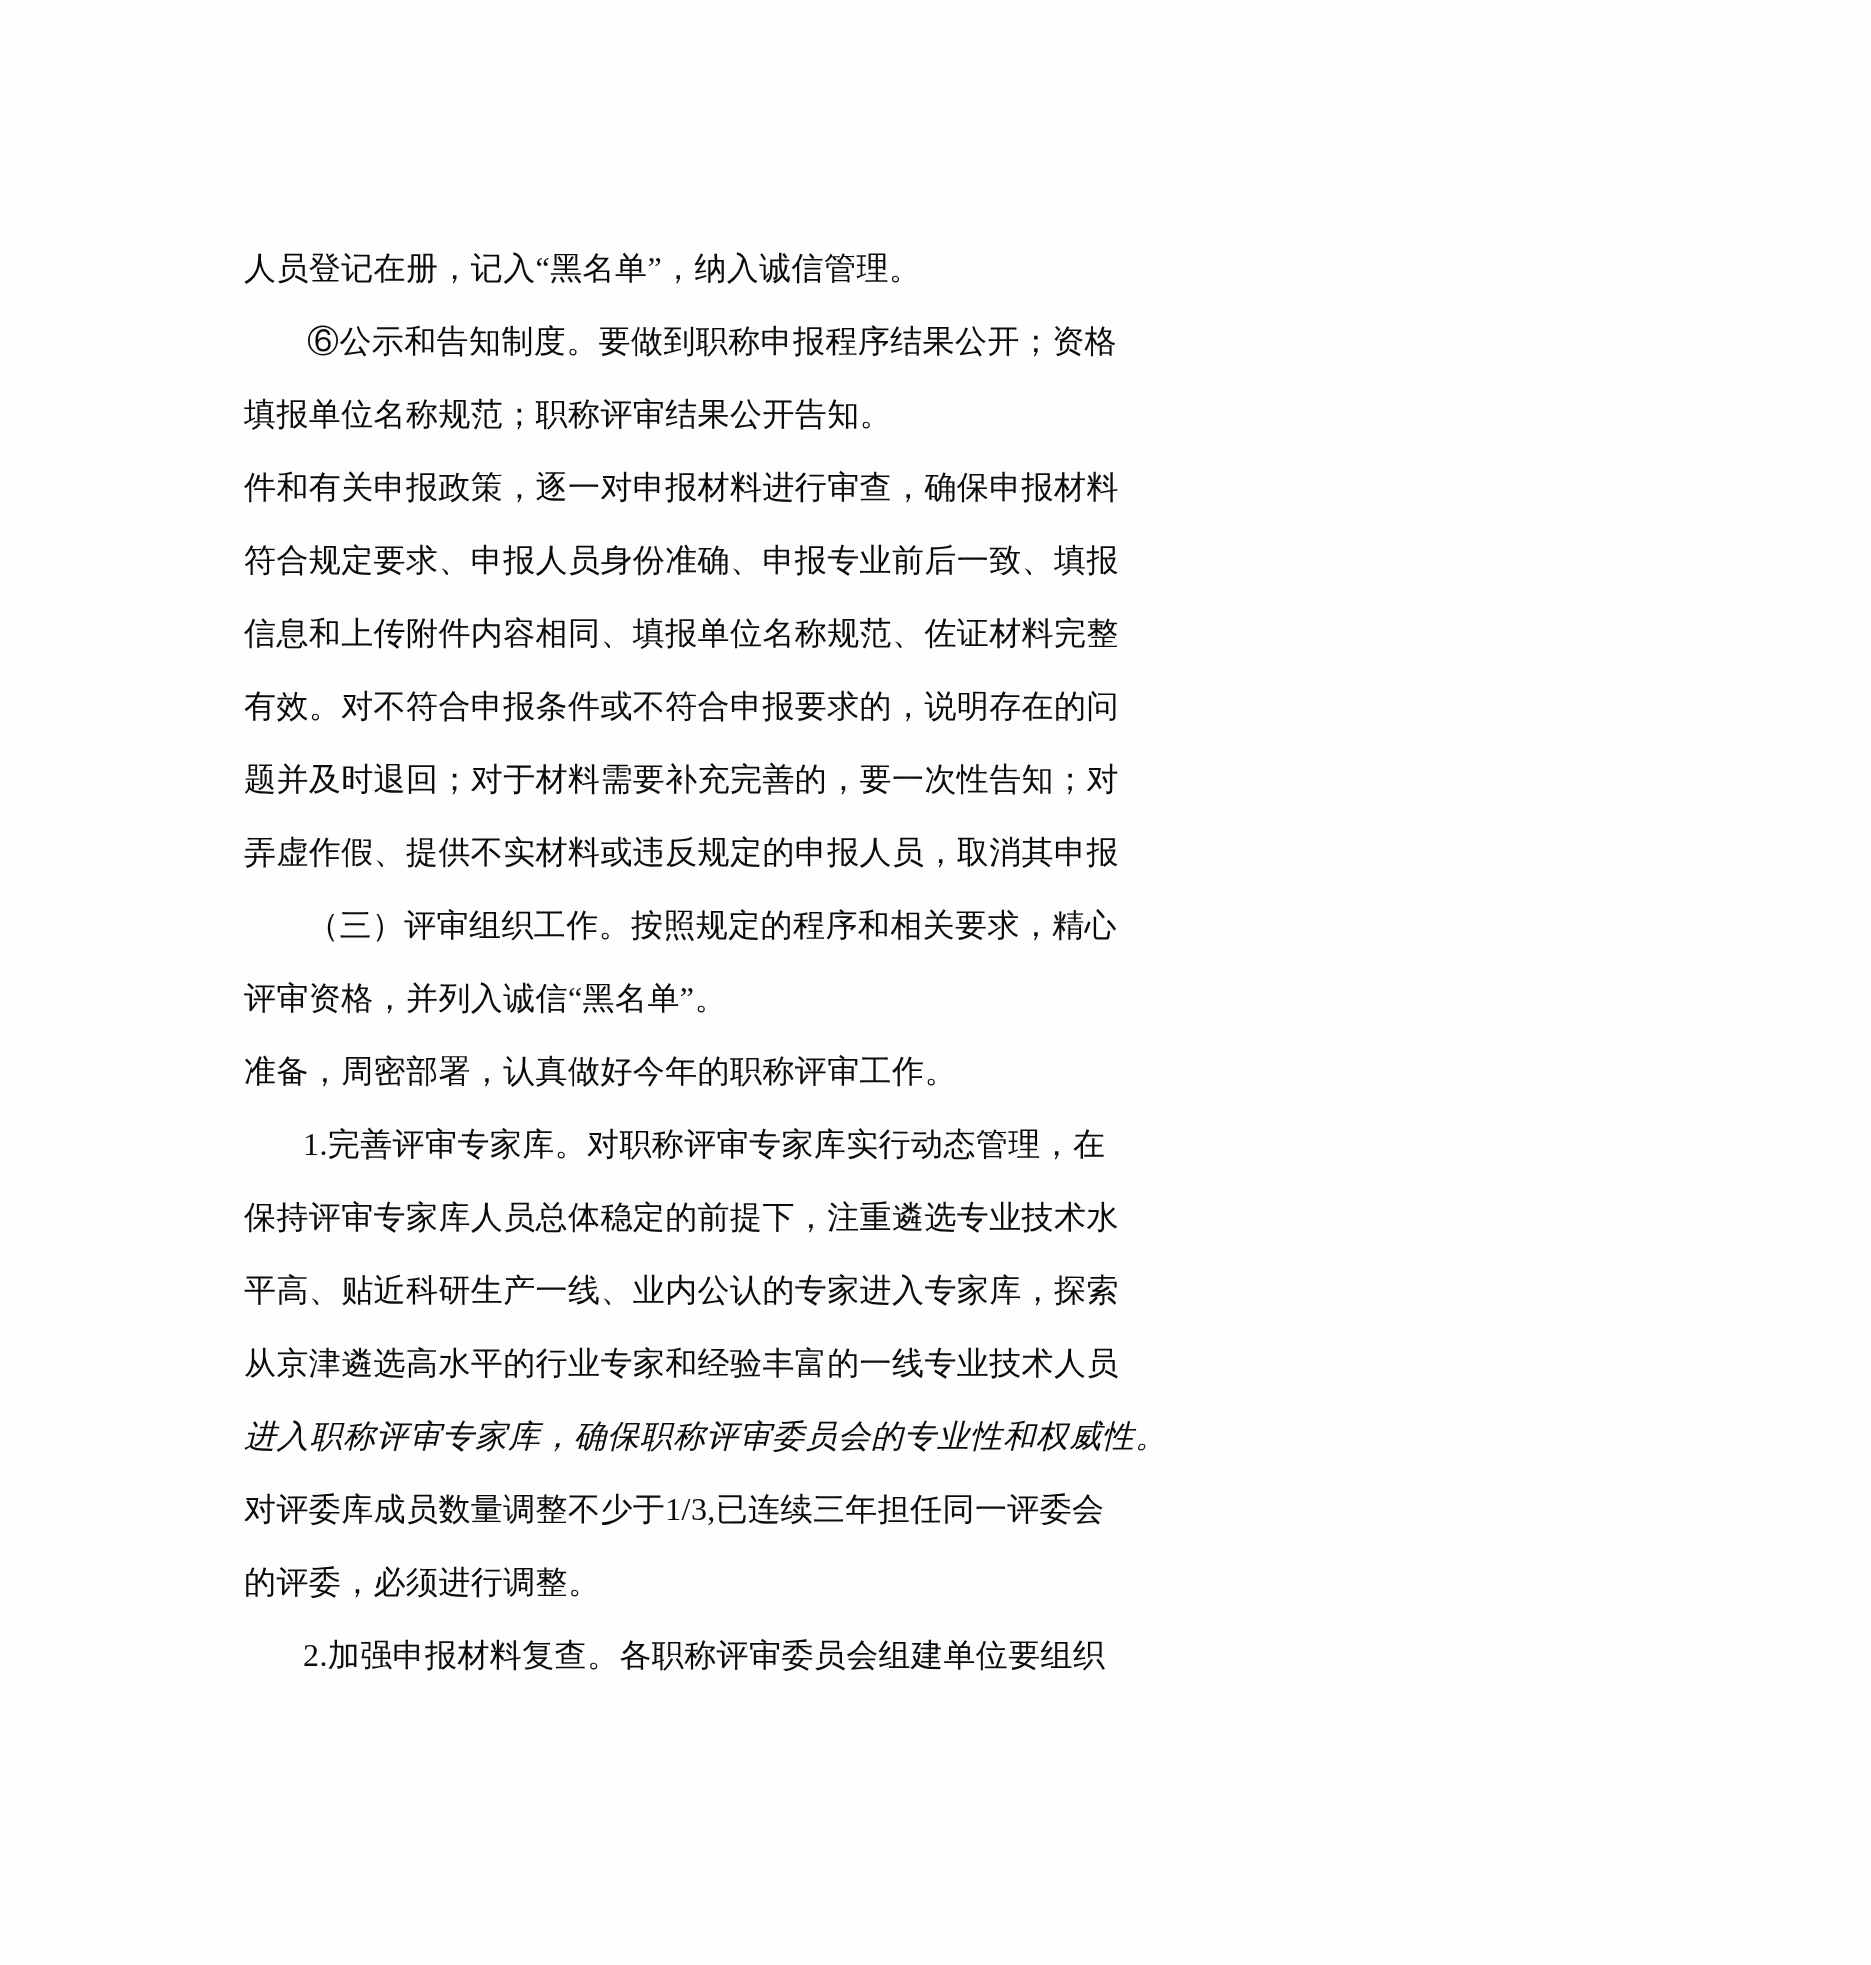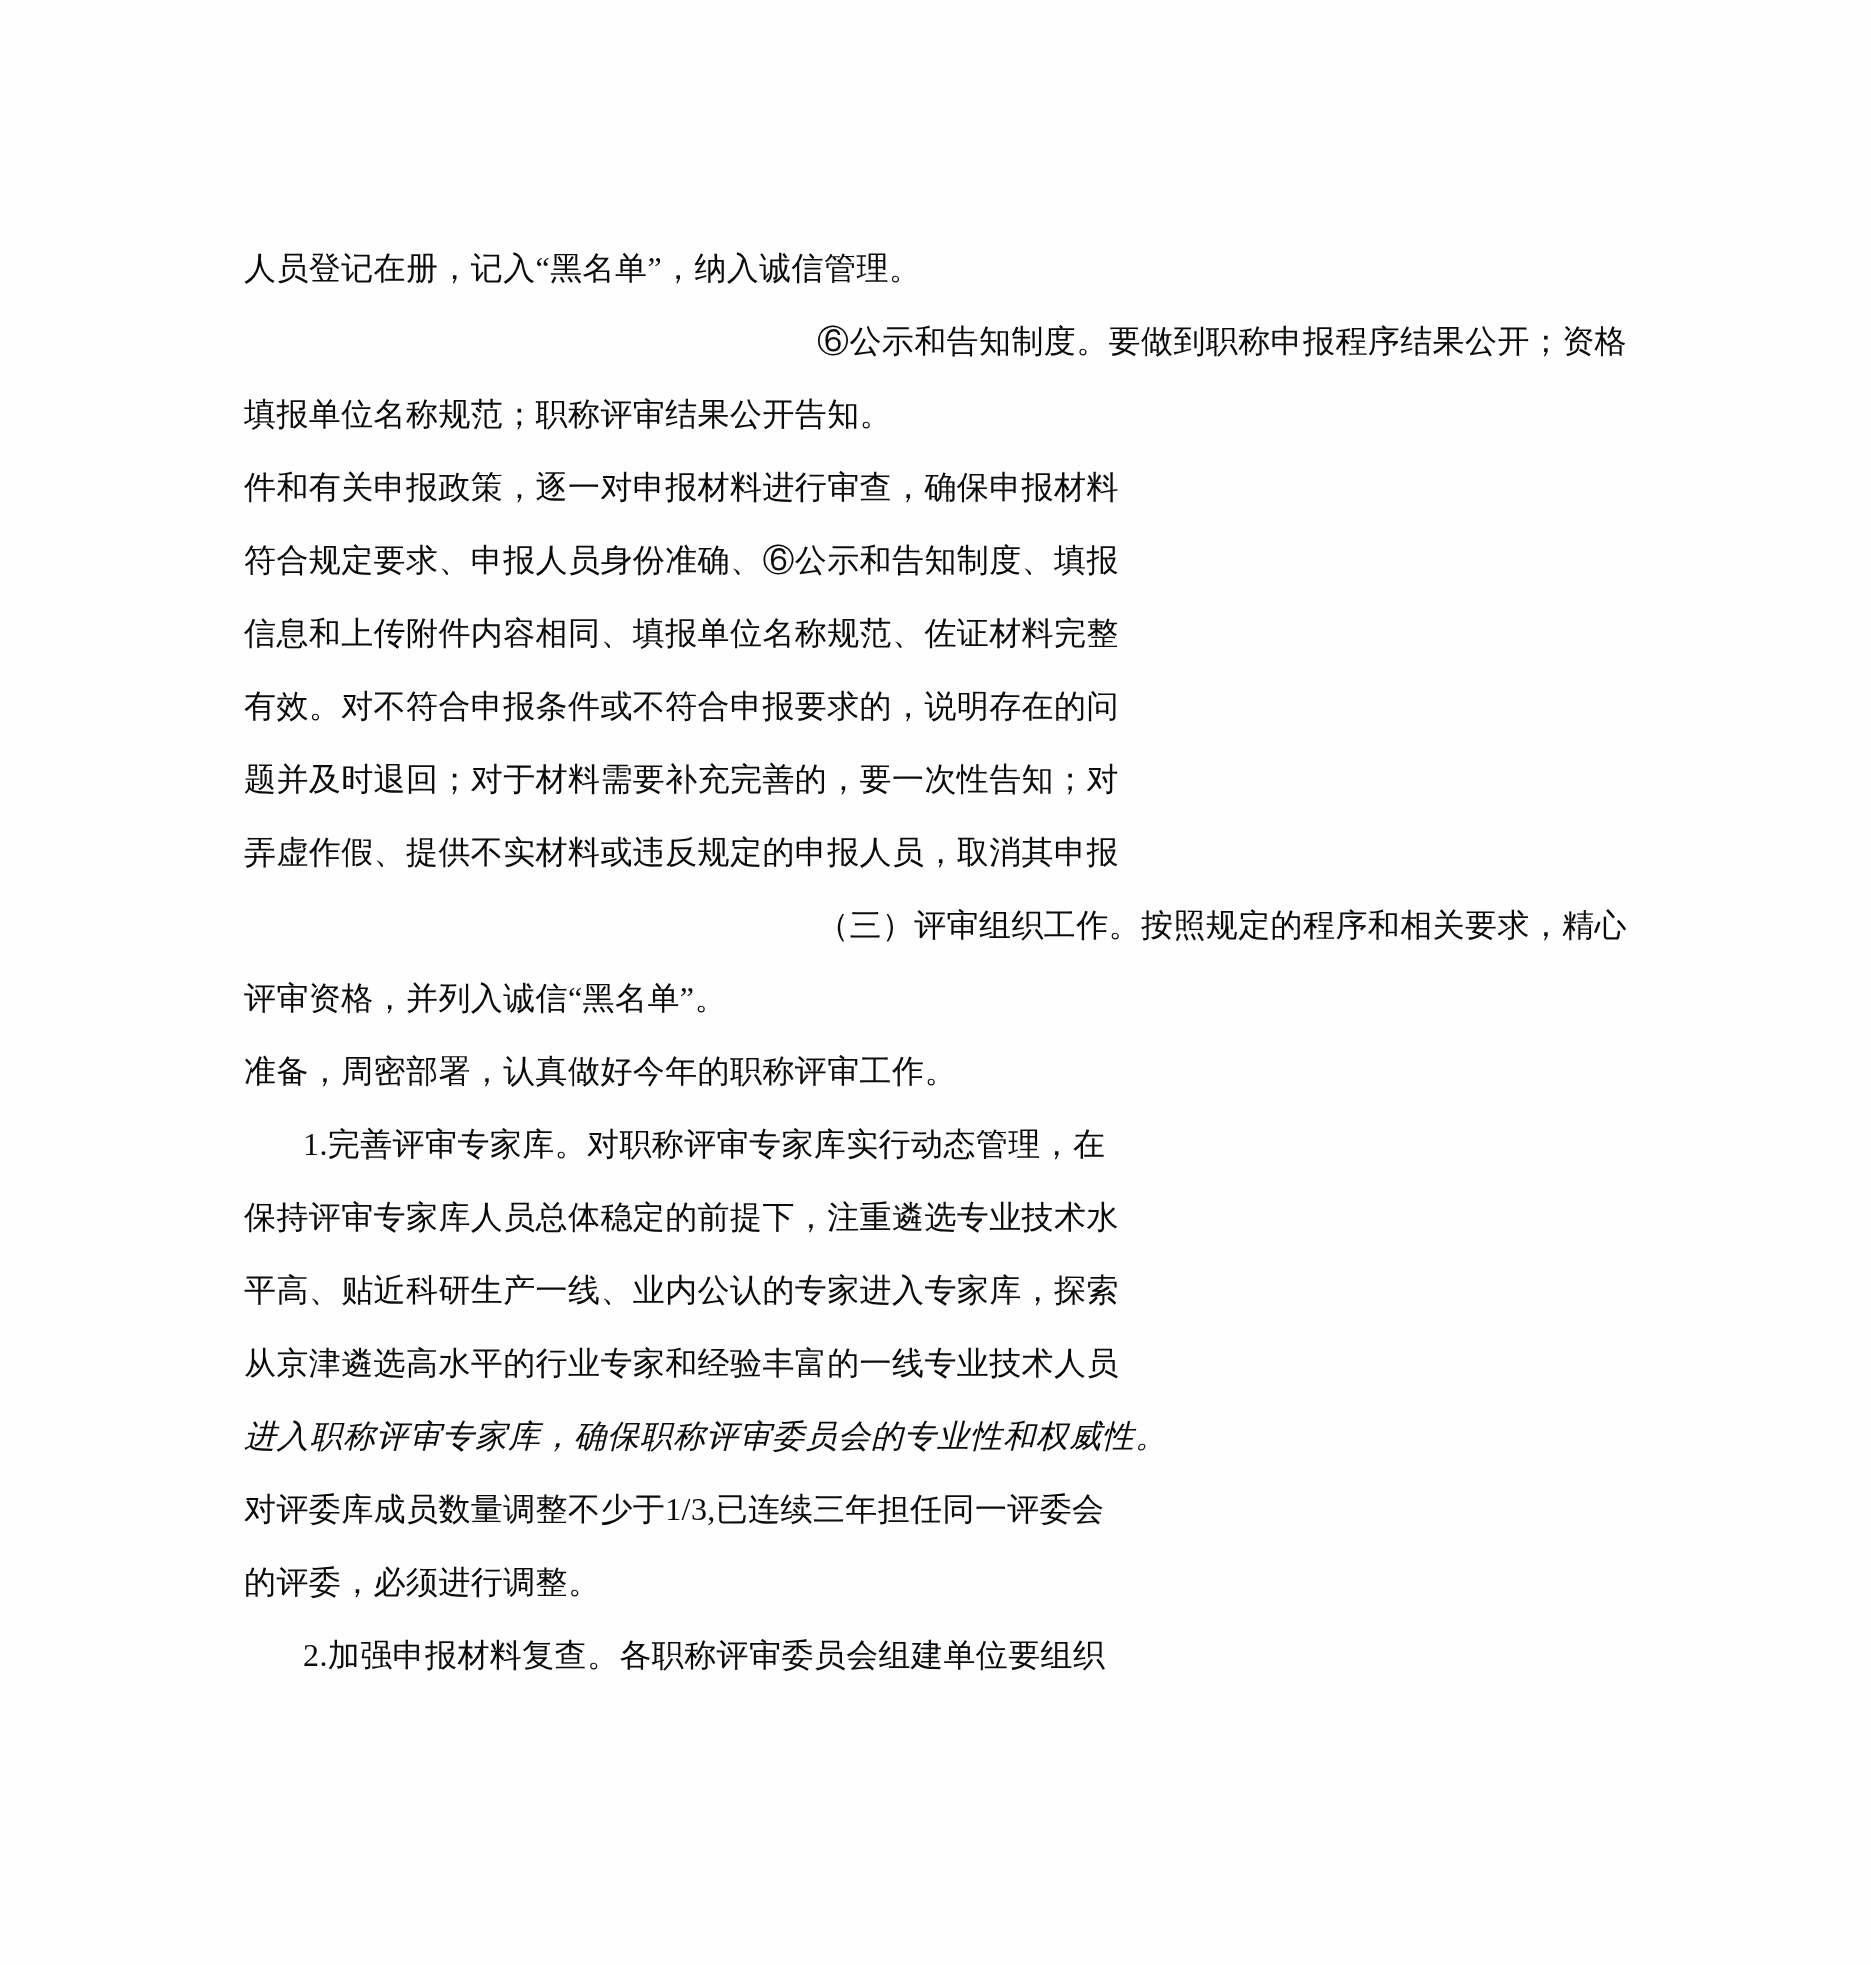--- a/index.html
+++ b/index.html
@@ -44,21 +44,20 @@
     color: #0b0b0b;
     letter-spacing: 0.4px;
     white-space: pre;
     font-weight: 400;
     text-rendering: optimizeLegibility;
   }
 
   
   .doc-line.indent {
     text-indent: 63px;
-    text-align: right;
   }
 
   .doc-line.indent-num {
     text-indent: 59px;
   }
 
   
   .doc-line.justify-wide {
     letter-spacing: 1px;
     font-style: italic;
@@ -68,21 +67,21 @@
 <body>
 
 <div class="page-wrap">
   <div class="page-sheet">
 
     <div class="doc-body">
       <div class="doc-line">人员登记在册，记入“黑名单”，纳入诚信管理。</div>
       <div class="doc-line indent">⑥公示和告知制度。要做到职称申报程序结果公开；资格</div>
       <div class="doc-line">填报单位名称规范；职称评审结果公开告知。</div>
       <div class="doc-line">件和有关申报政策，逐一对申报材料进行审查，确保申报材料</div>
-      <div class="doc-line">符合规定要求、申报人员身份准确、⑥公示和告知制度、填报</div>
+      <div class="doc-line">符合规定要求、申报人员身份准确、申报专业前后一致、填报</div>
       <div class="doc-line">信息和上传附件内容相同、填报单位名称规范、佐证材料完整</div>
       <div class="doc-line">有效。对不符合申报条件或不符合申报要求的，说明存在的问</div>
       <div class="doc-line">题并及时退回；对于材料需要补充完善的，要一次性告知；对</div>
       <div class="doc-line">弄虚作假、提供不实材料或违反规定的申报人员，取消其申报</div>
       <div class="doc-line indent">（三）评审组织工作。按照规定的程序和相关要求，精心</div>
       <div class="doc-line">评审资格，并列入诚信“黑名单”。</div>
       <div class="doc-line">准备，周密部署，认真做好今年的职称评审工作。</div>
       <div class="doc-line indent-num">1.完善评审专家库。对职称评审专家库实行动态管理，在</div>
       <div class="doc-line">保持评审专家库人员总体稳定的前提下，注重遴选专业技术水</div>
       <div class="doc-line">平高、贴近科研生产一线、业内公认的专家进入专家库，探索</div>

